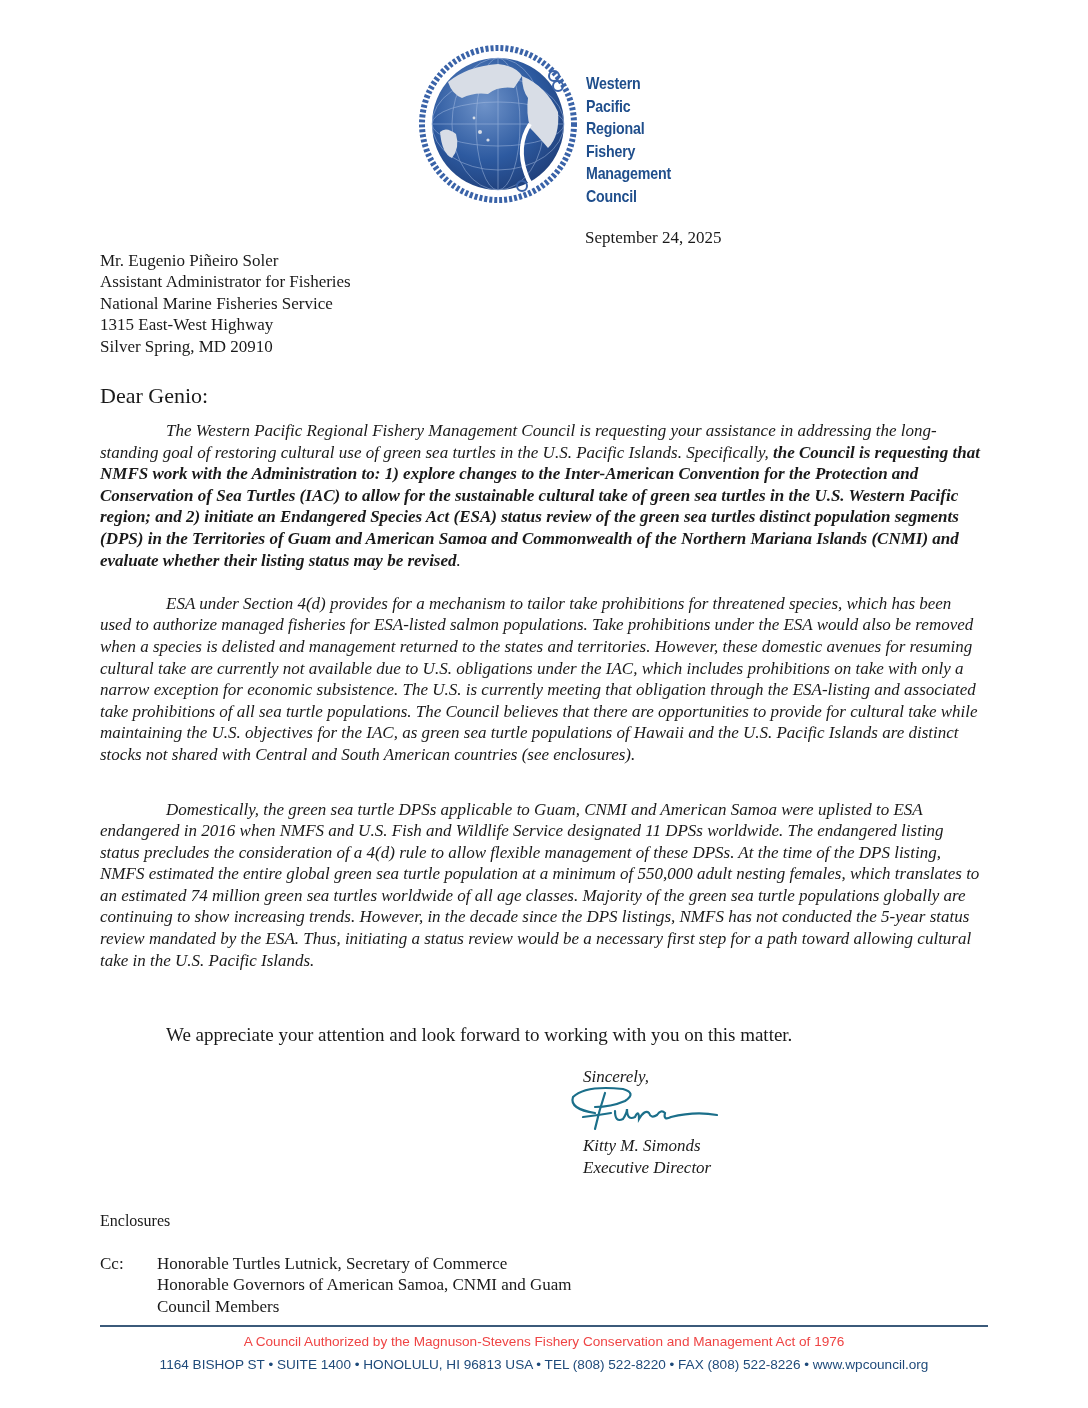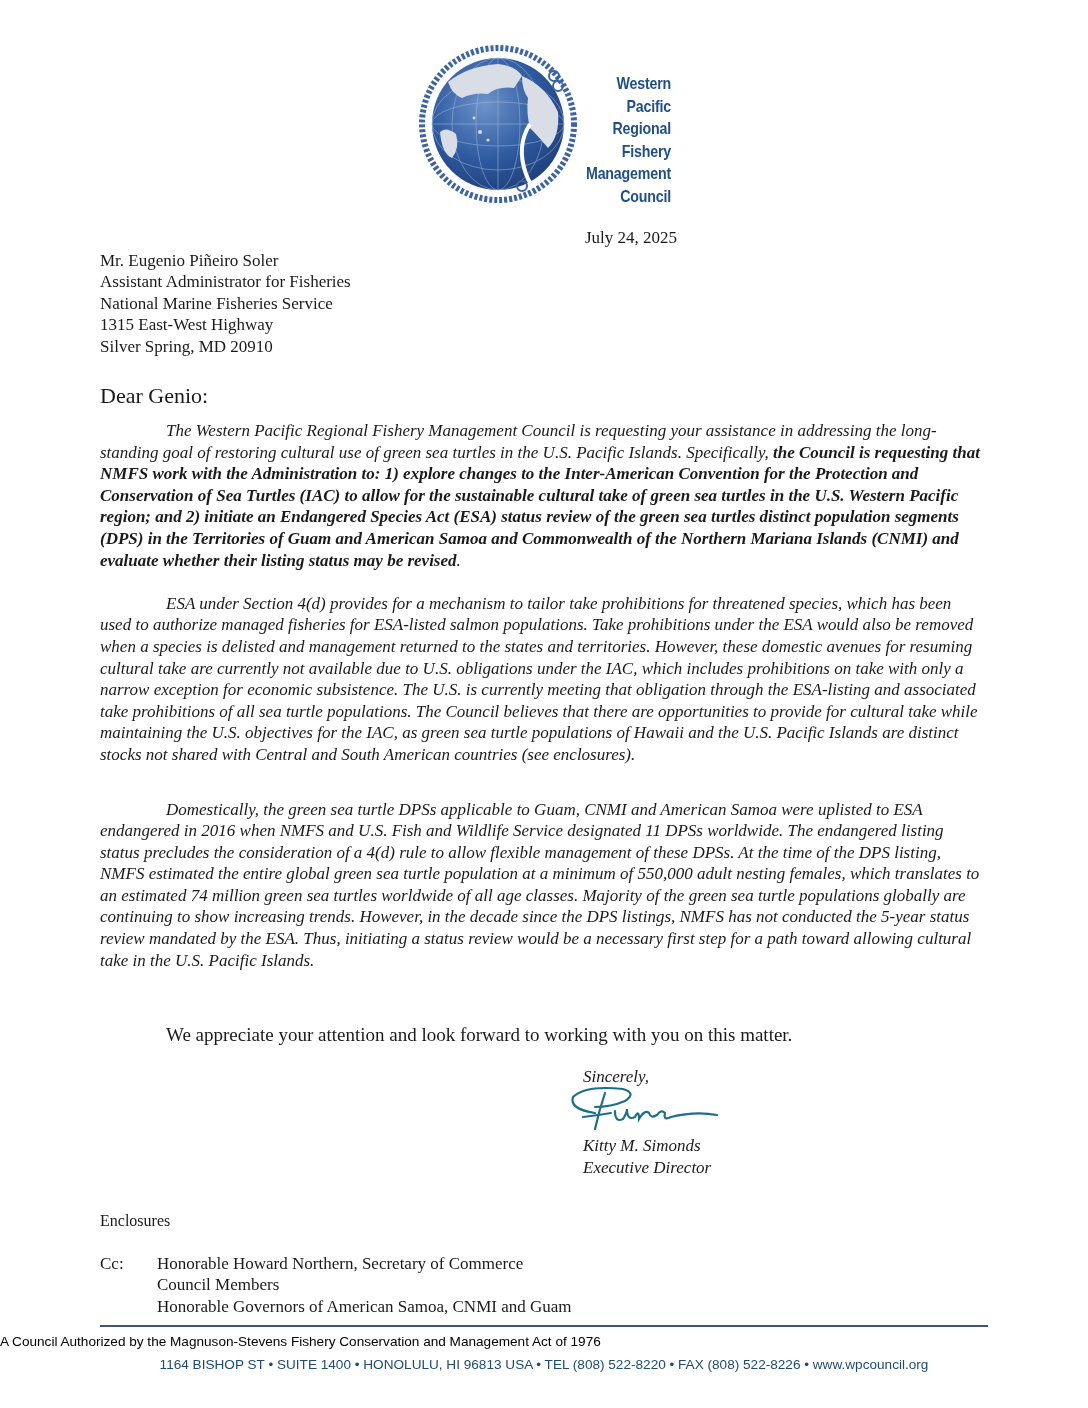--- a/index.html
+++ b/index.html
@@ -1,18 +1,18 @@
 <!DOCTYPE html>
 <html><head>
   <meta charset="utf-8">
   <style>
     html, body { margin: 0; padding: 0; background: #ffffff; }
     body { width: 1088px; height: 1408px; position: relative; overflow: hidden; color: #1a1a1a; font-family: "Liberation Serif", serif; }
 
-    .letterhead { position: absolute; left: 418px; top: 36px; width: 320px; height: 180px; text-align: right; }
+    .letterhead { position: absolute; left: 418px; top: 36px; width: 320px; height: 180px; }
     .logo { position: absolute; left: 0; top: 0; width: 165px; height: 170px; }
     .council-name { position: absolute; left: 168px; top: 36px; font-family: "Liberation Sans", sans-serif; font-weight: 700; font-size: 16.5px; line-height: 22.6px; color: #1f4e8c; letter-spacing: -0.2px; transform: scaleX(0.86); transform-origin: left top; }
     .council-name span { display: block; }
 
     .date { position: absolute; left: 585px; top: 228px; font-size: 17px; }
 
     .recipient { position: absolute; left: 100px; top: 250px; font-size: 17px; line-height: 21.4px; }
     .recipient span { display: block; }
 
     .salutation { position: absolute; left: 100px; top: 383px; font-size: 22px; }
@@ -29,21 +29,21 @@
     .signature-block .line { display: block; font-style: italic; }
 
     .enclosures { position: absolute; left: 100px; top: 1212px; font-size: 16px; }
 
     .cc { position: absolute; left: 100px; top: 1253px; font-size: 17px; line-height: 21.4px; }
     .cc .cc-label { position: absolute; left: 0; top: 0; }
     .cc .cc-list { position: absolute; left: 57px; top: 0; white-space: nowrap; }
     .cc .cc-list span { display: block; }
 
     .footer-rule { position: absolute; left: 100px; top: 1325px; width: 888px; height: 0; border-top: 2px solid #3b5a7a; }
-    .footer-line1 { position: absolute; left: 0; width: 1088px; top: 1334px; font-family: "Liberation Sans", sans-serif; font-size: 13.6px; color: #000000; }
+    .footer-line1 { position: absolute; left: 0; width: 1088px; top: 1334px; text-align: center; font-family: "Liberation Sans", sans-serif; font-size: 13.6px; color: #ef4444; }
     .footer-line2 { position: absolute; left: 0; width: 1088px; top: 1357px; text-align: center; font-family: "Liberation Sans", sans-serif; font-size: 13.6px; color: #1e4a7a; }
   </style>
 </head>
 <body>
 
 <div class="letterhead">
   <svg class="logo" viewBox="0 0 165 170">
     <defs>
       <radialGradient id="g1" cx="40%" cy="35%" r="70%">
         <stop offset="0%" stop-color="#6f93c9"></stop>
@@ -83,21 +83,21 @@
   <div class="council-name">
     <span>Western</span>
     <span>Pacific</span>
     <span>Regional</span>
     <span>Fishery</span>
     <span>Management</span>
     <span>Council</span>
   </div>
 </div>
 
-<div class="date">July 24, 2025</div>
+<div class="date">September 24, 2025</div>
 
 <div class="recipient">
   <span>Mr. Eugenio Piñeiro Soler</span>
   <span>Assistant Administrator for Fisheries</span>
   <span>National Marine Fisheries Service</span>
   <span>1315 East-West Highway</span>
   <span>Silver Spring, MD 20910</span>
 </div>
 
 <div class="salutation">Dear Genio:</div>
@@ -122,21 +122,21 @@
   </svg>
   <span class="line">Kitty M. Simonds</span>
   <span class="line">Executive Director</span>
 </div>
 
 <div class="enclosures">Enclosures</div>
 
 <div class="cc">
   <span class="cc-label">Cc:</span>
   <div class="cc-list">
-    <span>Honorable Howard Northern, Secretary of Commerce</span>
+    <span>Honorable Turtles Lutnick, Secretary of Commerce</span>
+    <span>Honorable Governors of American Samoa, CNMI and Guam</span>
     <span>Council Members</span>
-    <span>Honorable Governors of American Samoa, CNMI and Guam</span>
   </div>
 </div>
 
 <div class="footer-rule"></div>
 <div class="footer-line1">A Council Authorized by the Magnuson-Stevens Fishery Conservation and Management Act of 1976</div>
 <div class="footer-line2">1164 BISHOP ST • SUITE 1400 • HONOLULU, HI 96813 USA • TEL (808) 522-8220 • FAX (808) 522-8226 • www.wpcouncil.org</div>
 
 </body></html>

